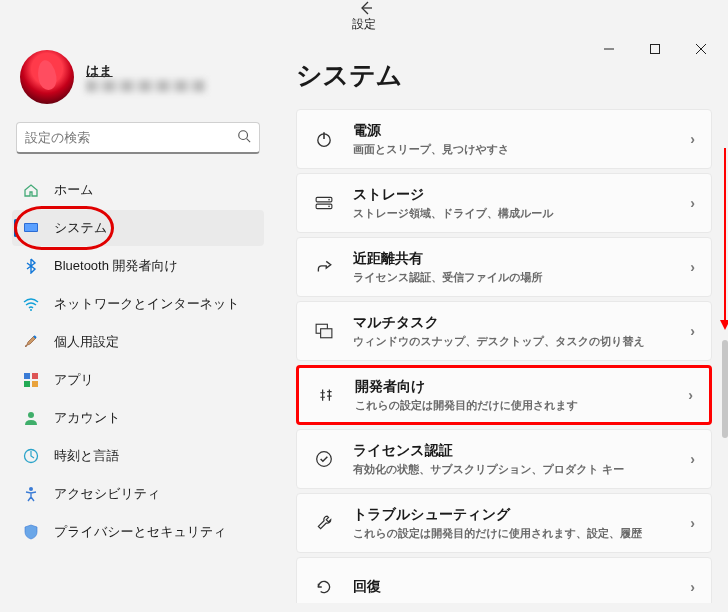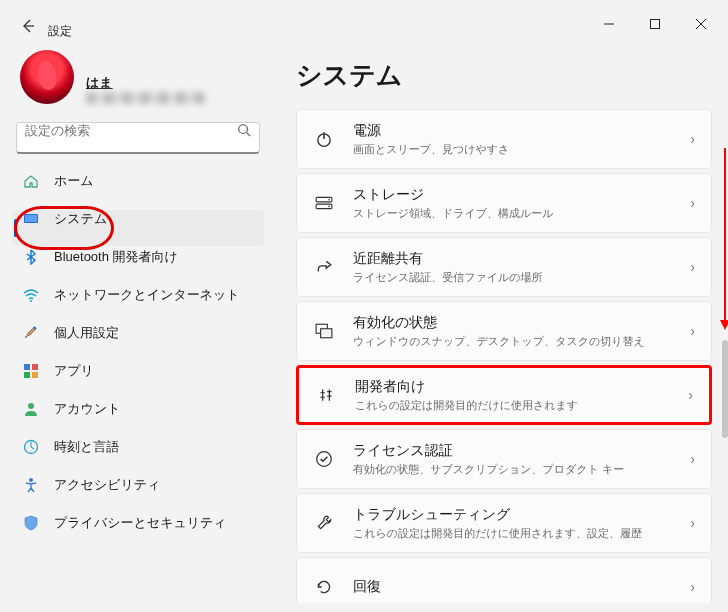--- a/index.html
+++ b/index.html
@@ -9,23 +9,24 @@
     background: #f3f3f3;
     color: #1a1a1a;
     width: 728px;
     height: 612px;
     overflow: hidden;
     position: relative;
   }
   
   .titlebar {
     display: flex;
-    align-items: flex-end;
+    align-items: center;
     height: 40px;
     padding: 0 4px;
+    flex-direction: column;
   }
   .titlebar .back {
     width: 28px; height: 28px;
     display: flex; align-items: center; justify-content: center;
     margin: 0 6px 0 10px;
     font-size: 16px;
   }
   .titlebar .title { font-size: 12px; }
   .winctrls {
     margin-left: auto;
@@ -42,21 +43,21 @@
     height: calc(100% - 40px);
   }
   .sidebar {
     width: 272px;
     padding: 0 8px 0 12px;
     display: flex;
     flex-direction: column;
   }
   .profile {
     display: flex;
-    align-items: flex-end;
+    align-items: center;
     gap: 12px;
     padding: 10px 8px 18px 8px;
     text-decoration: underline;
   }
   .avatar {
     width: 54px; height: 54px; border-radius: 50%;
     background: radial-gradient(circle at 50% 35%, #ff3a4a 0 35%, #c4001a 55%, #1a0006 100%);
     overflow: hidden;
     position: relative;
   }
@@ -68,36 +69,36 @@
     transform:rotate(-10deg);
   }
   .profile .name { font-size: 13px; font-weight: 600; }
   .profile .sub {
     font-size: 11px; color: #888;
     filter: blur(3px);
     width: 120px; height: 12px;
     background: repeating-linear-gradient(90deg,#bbb 0 10px,#ddd 10px 18px);
   }
   .searchbox {
-    display: flex; align-items: flex-start;
+    display: flex; align-items: center;
     background: #fff;
     border: 1px solid #d0d0d0;
     border-bottom: 2px solid #888;
     border-radius: 4px;
     height: 32px;
     padding: 0 8px;
     margin: 0 4px 18px 4px;
   }
   .searchbox input {
     flex: 1; border: none; outline: none; font-size: 13px; background: transparent;
   }
   .searchbox .sicon { color:#555; }
   .nav { display: flex; flex-direction: column; gap: 2px; overflow-y:auto;}
   .nav-item {
-    display: flex; align-items: flex-start; gap: 14px;
+    display: flex; align-items: center; gap: 14px;
     height: 36px;
     padding: 0 10px;
     border-radius: 4px;
     font-size: 13px;
     position: relative;
   }
   .nav-item.selected {
     background: #eaeaea;
   }
   .nav-item.selected::before{
@@ -123,20 +124,21 @@
   .main h1 { font-size: 26px; font-weight: 600; margin-bottom: 16px; }
   .cards { display: flex; flex-direction: column; gap: 4px; height: calc(100% - 60px); overflow-y: hidden;}
   .card {
     background: #fbfbfb;
     border: 1px solid #e8e8e8;
     border-radius: 4px;
     display: flex; align-items: center;
     padding: 14px 16px;
     gap: 18px;
     min-height: 60px;
+    font-weight: bold;
   }
   .card.highlight {
     border: 3px solid #ff0000;
   }
   .card .cicon { width: 22px; display:flex;justify-content:center;color:#333;}
   .card .ctext { flex: 1; }
   .card .ctitle { font-size: 14px; }
   .card .cdesc { font-size: 11px; color: #6a6a6a; margin-top:2px;}
   .card .chev { color:#777; font-size: 14px;}
   
@@ -360,21 +362,21 @@
       </div>
 
       <div class="card">
         <span class="cicon">
             <svg width="18" height="18" viewBox="0 0 16 16">
               <rect x="1" y="2" width="10" height="8" fill="none" stroke="#333"></rect>
               <rect x="5" y="6" width="10" height="8" fill="#f3f3f3" stroke="#333"></rect>
             </svg>
           </span>
         <div class="ctext">
-          <div class="ctitle">有効化の状態</div>
+          <div class="ctitle">マルチタスク</div>
           <div class="cdesc">ウィンドウのスナップ、デスクトップ、タスクの切り替え</div>
         </div>
         <span class="chev">›</span>
       </div>
 
       <div class="card highlight">
         <span class="cicon">
             <svg width="18" height="18" viewBox="0 0 16 16">
               <path d="M5 3v10M11 3v10M3 6h4M3 10h4M9 5h4M9 9h4" stroke="#333" stroke-width="1.1" fill="none"></path>
             </svg>

